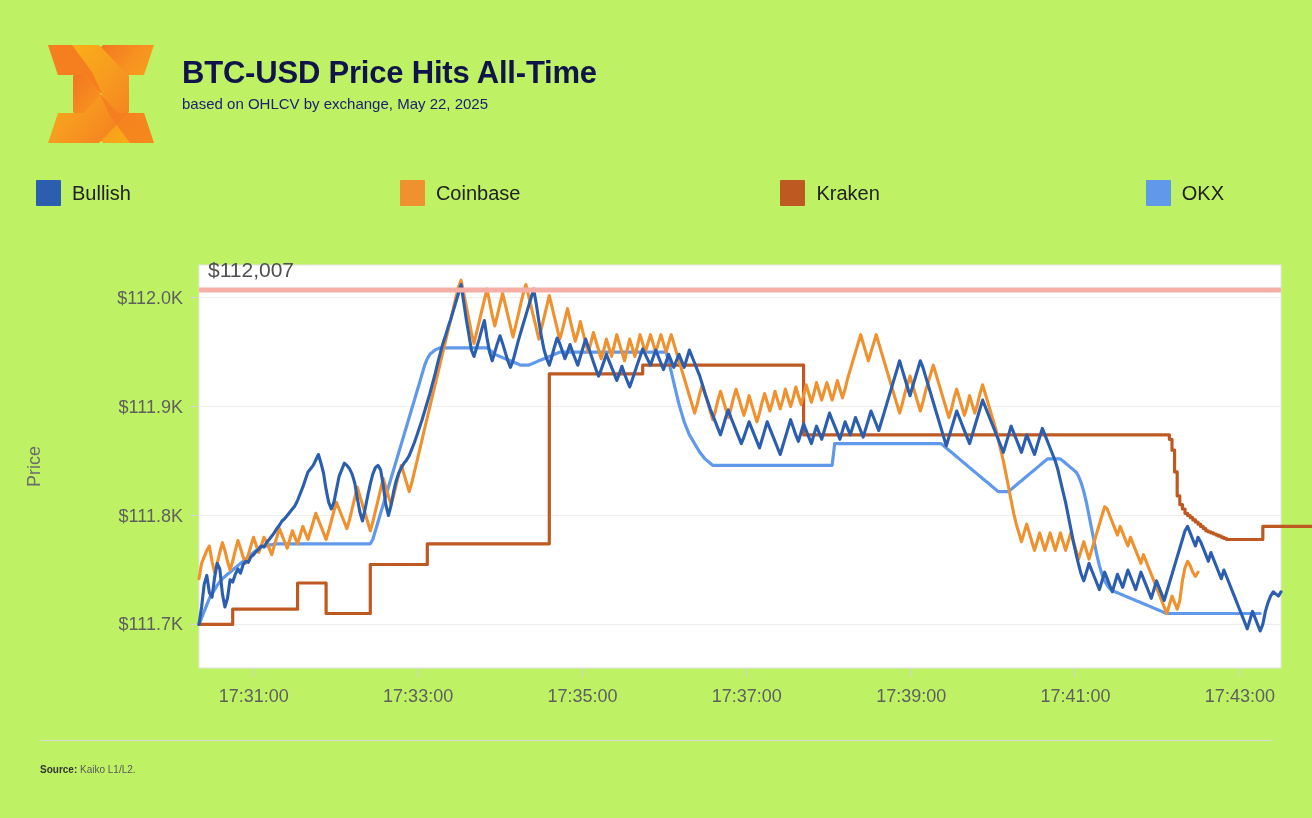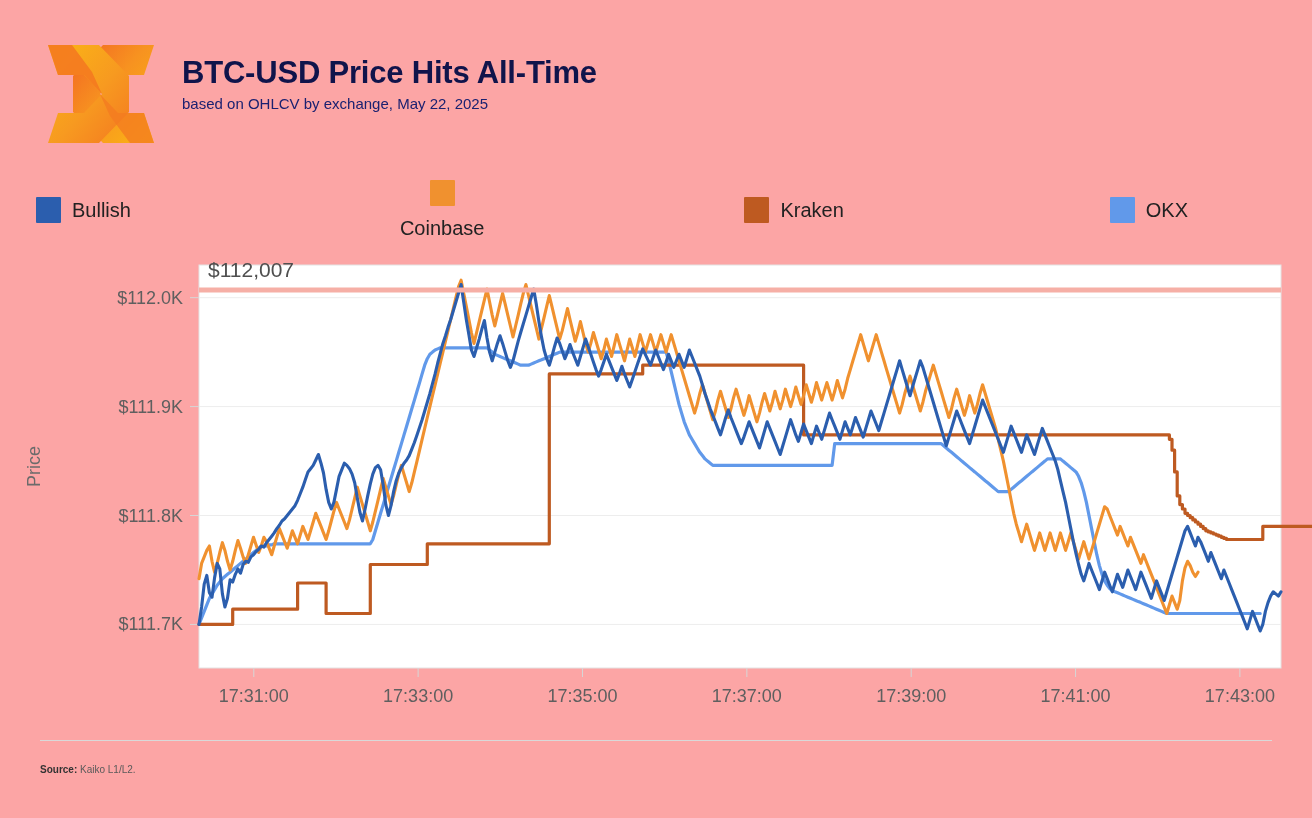--- a/index.html
+++ b/index.html
@@ -6,21 +6,21 @@
   html, body {
     margin: 0; padding: 0;
     width: 1312px; height: 818px;
     background: #ffffff;
     font-family: "Liberation Sans", sans-serif;
     overflow: hidden;
   }
   #page {
     position: relative;
     width: 1312px; height: 818px;
-    background: #fca5a5;
+    background: #bef264;
   }
 
   
   .header {
     position: absolute;
     left: 40px; top: 42px;
     display: flex;
     align-items: flex-start;
     gap: 20px;
   }
@@ -150,21 +150,21 @@
       <div class="title-main">BTC-USD Price Hits All-Time</div>
       <div class="title-sub">based on OHLCV by exchange, May 22, 2025</div>
     </div>
   </div>
 
   <div class="legend" id="legend">
       <div class="legend-item">
         <span class="legend-swatch" style="background: rgb(43, 94, 174);"></span>
         <span class="legend-label">Bullish</span>
       </div>
-      <div class="legend-item" style="margin-left: 222px; flex-direction: column;">
+      <div class="legend-item" style="margin-left: 222px;">
         <span class="legend-swatch" style="background: rgb(240, 145, 47);"></span>
         <span class="legend-label">Coinbase</span>
       </div>
       <div class="legend-item" style="margin-left: 213px;">
         <span class="legend-swatch" style="background: rgb(190, 90, 33);"></span>
         <span class="legend-label">Kraken</span>
       </div>
       <div class="legend-item" style="margin-left: 219px;">
         <span class="legend-swatch" style="background: rgb(97, 153, 234);"></span>
         <span class="legend-label">OKX</span>

